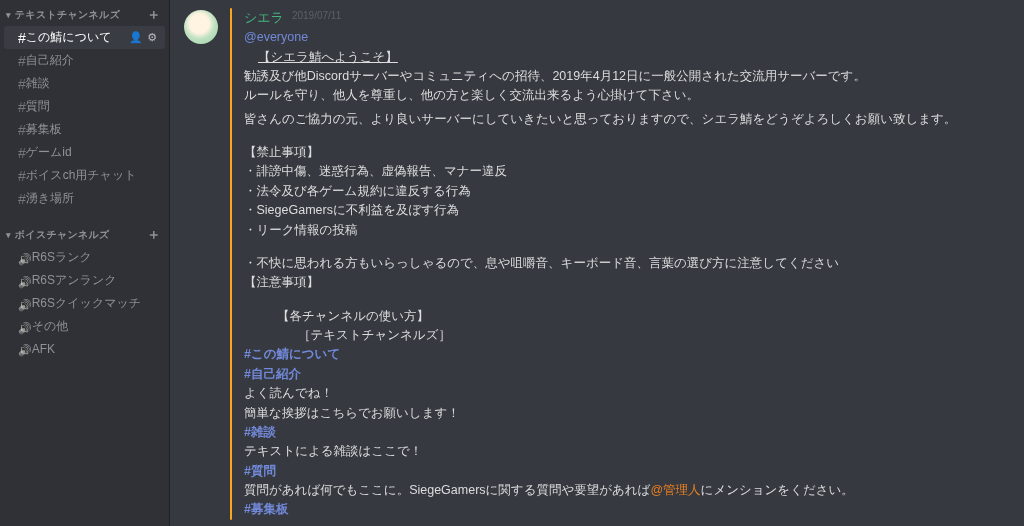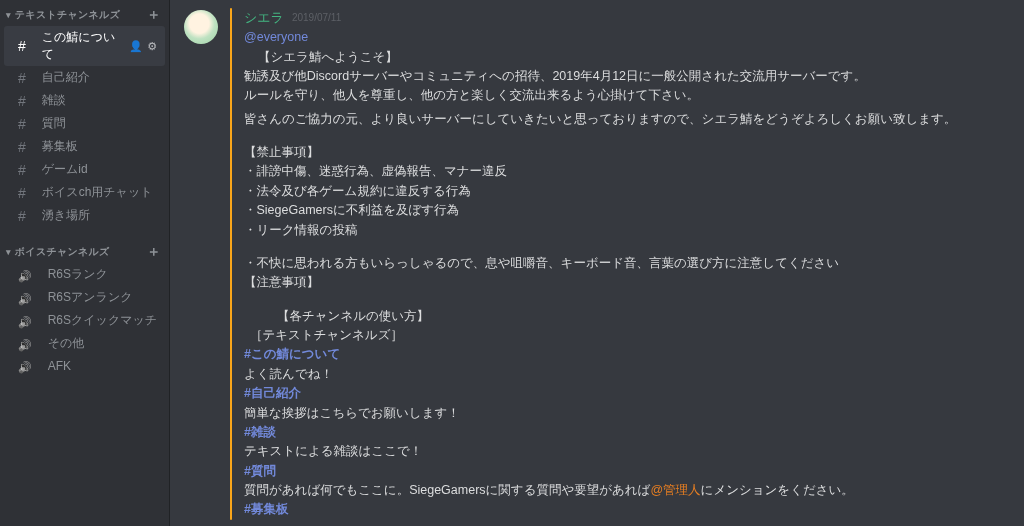--- a/index.html
+++ b/index.html
@@ -37,21 +37,21 @@
 
   .ch-row {
     display: flex;
     align-items: center;
     padding: 3px 8px 3px 14px;
     color: #8e9297;
     font-size: 12px;
     border-radius: 3px;
     margin: 0 4px;
   }
-  .ch-row .ch-label { margin-left: 16px; }
+  .ch-row .ch-label { margin-left: 0; }
   .ch-row .spacer { flex: 1; }
   .ch-row.selected {
     background: #393c43;
     color: #fff;
   }
   .ch-row.selected .ch-icon { color: #fff; }
   .ch-icon { font-size: 14px; color: #72767d; }
   .ch-act { margin-left: 4px; font-size: 11px; color: #b9bbbe; }
 
   
@@ -76,21 +76,21 @@
   }
   .msg-body { flex: 1; min-width: 0; border-left: 1px solid #ffb347; padding-left: 0; }
   .border-accent {
     width: 2px;
     background: #faa61a;
     margin-right: 12px;
     align-self: stretch;
     border-radius: 1px;
   }
 
-  .msg-head { display: flex; align-items: center; }
+  .msg-head { display: flex; align-items: flex-start; }
   .author { color: #43b581; font-size: 13px; font-weight: 500; margin-right: 8px; }
   .timestamp { color: #5d6066; font-size: 10px; }
 
   .mention-everyone { color: #7289da; }
   .mention-role { color: #e67e22; }
   .channel-link { color: #7289da; font-weight: bold; }
 
   .msg-body p { margin: 0; }
   .msg-body .para-gap { height: 14px; }
 
@@ -190,45 +190,45 @@
     <div class="avatar"></div>
     <div class="border-accent"></div>
     <div class="msg-body" style="border:none;">
       <div class="msg-head">
         <span class="author">シエラ</span>
         <span class="timestamp">2019/07/11</span>
       </div>
 
       <p><span class="mention-everyone">@everyone</span></p>
 
-      <p style="padding-left:14px;">【シエラ鯖へようこそ】</p>
+      <p style="padding-left:14px;text-decoration:underline;">【シエラ鯖へようこそ】</p>
       <p>勧誘及び他Discordサーバーやコミュニティへの招待、2019年4月12日に一般公開された交流用サーバーです。</p>
       <p>ルールを守り、他人を尊重し、他の方と楽しく交流出来るよう心掛けて下さい。</p>
       <div style="height:4px"></div>
       <p>皆さんのご協力の元、より良いサーバーにしていきたいと思っておりますので、シエラ鯖をどうぞよろしくお願い致します。</p>
 
       <div class="para-gap"></div>
       <p>【禁止事項】</p>
       <p>・誹謗中傷、迷惑行為、虚偽報告、マナー違反</p>
       <p>・法令及び各ゲーム規約に違反する行為</p>
       <p>・SiegeGamersに不利益を及ぼす行為</p>
       <p>・リーク情報の投稿</p>
 
       <div class="para-gap"></div>
       <p>・不快に思われる方もいらっしゃるので、息や咀嚼音、キーボード音、言葉の選び方に注意してください</p>
       <p>【注意事項】</p>
 
       <div class="para-gap"></div>
       <p style="padding-left:6px;margin-left:27px;">【各チャンネルの使い方】</p>
-      <p style="padding-left:6px;">［テキストチャンネルズ］</p>
+      <p style="padding-left:6px;margin-left:48px;">［テキストチャンネルズ］</p>
 
       <p><span class="channel-link">#この鯖について</span></p>
+      <p><span class="channel-link">#自己紹介</span></p>
+
       <p>よく読んでね！</p>
-
-      <p><span class="channel-link">#自己紹介</span></p>
       <p>簡単な挨拶はこちらでお願いします！</p>
 
       <p><span class="channel-link">#雑談</span></p>
       <p>テキストによる雑談はここで！</p>
 
       <p><span class="channel-link">#質問</span></p>
       <p>
         <span>質問があれば何でもここに。SiegeGamersに関する質問や要望があれば</span><span class="mention-role">@管理人</span><span>にメンションをください。</span>
       </p>
 

